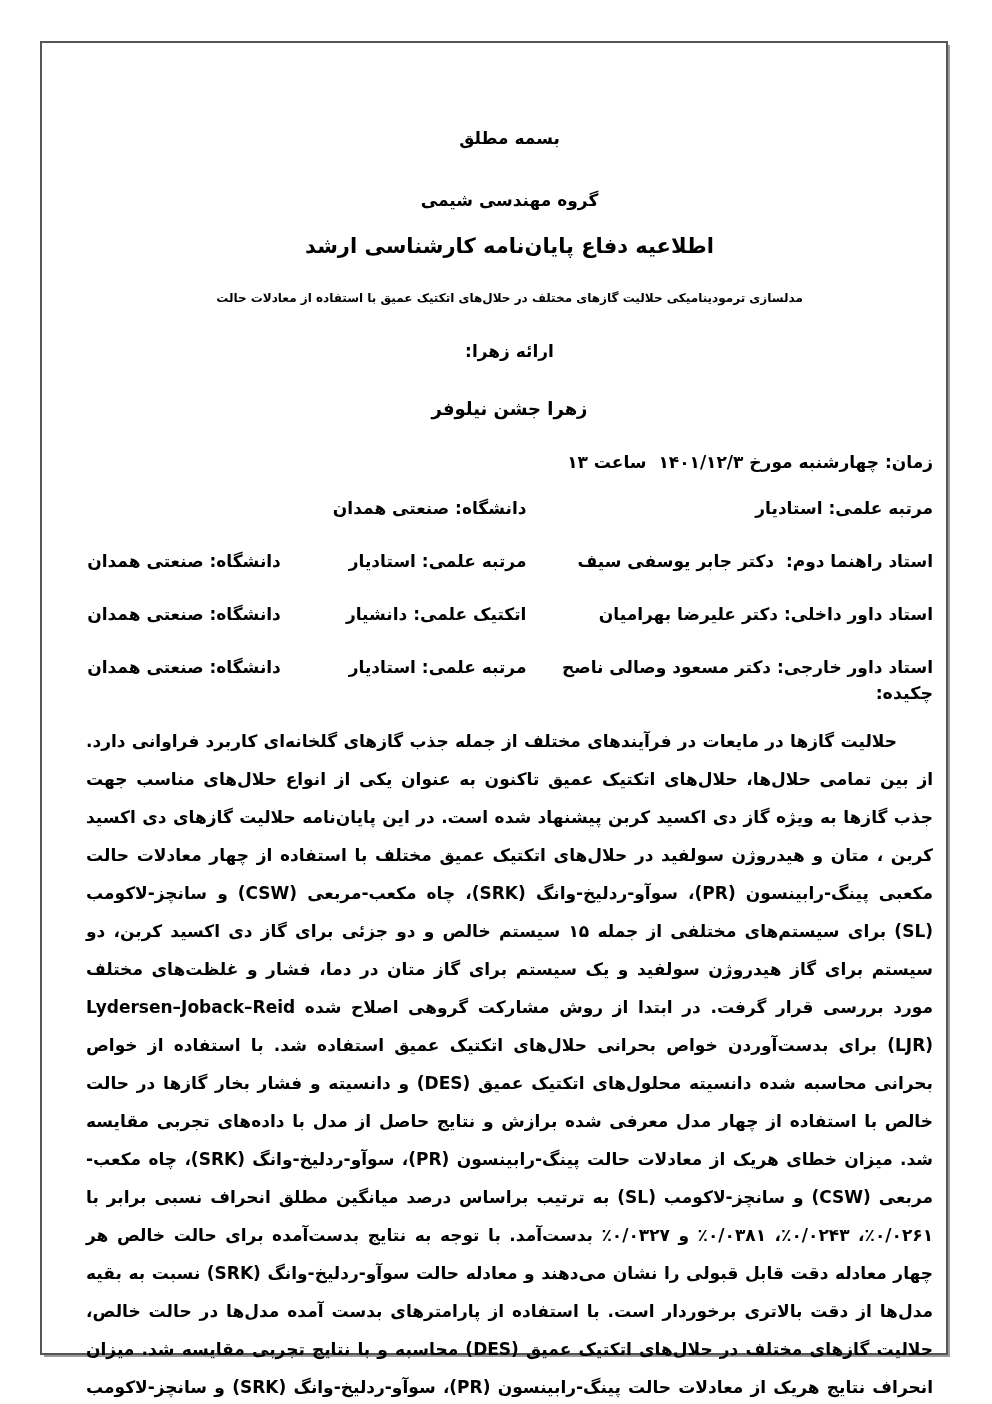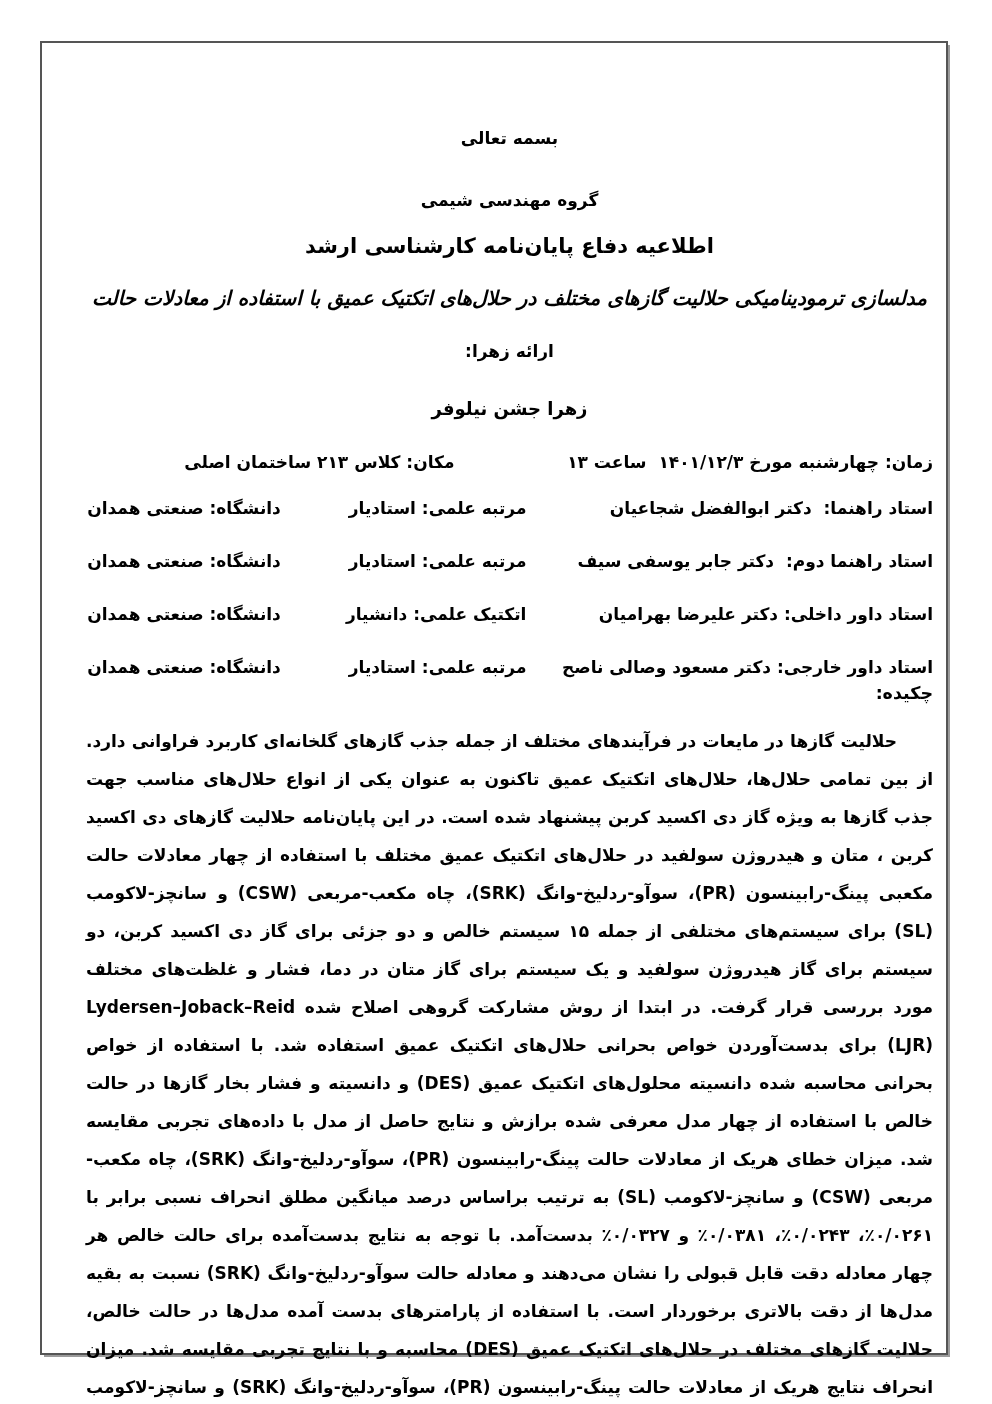--- a/index.html
+++ b/index.html
@@ -25,21 +25,21 @@
     position:absolute;
     top:0; right:59px;
     width:847px;
     direction:rtl;
     text-align:center;
   }
   .h { font-size:17px; line-height:26px; white-space:nowrap; }
   .h-bismillah  { margin-top:125px; }
   .h-dept      { margin-top:36px; }
   .h-announce  { margin-top:18px; font-size:21px; line-height:30px; }
-  .h-title     { margin-top:24px; font-size:20px;font-style:italic; }
+  .h-title     { margin-top:24px; font-size:12px; }
   .h-presenter { margin-top:27px; }
   .h-name      { margin-top:32px; font-size:18px; }
 
   .row { display:grid; font-size:17px; line-height:26px; }
   .row-time { margin-top:27px; grid-template-columns:56.5% 43.5%; }
   .row-adv  { margin-top:27px; grid-template-columns:48% 29% 23%; }
   .row-adv.first { margin-top:20px; }
   .cell { text-align:start; white-space:pre; overflow:visible; }
 
   .abstract-label { text-align:right; font-size:17.5px; line-height:26px; }
@@ -51,39 +51,37 @@
     text-indent:36px;
   }
 </style>
 </head>
 <body>
 
 <div class="frame"></div>
 
 <div class="content">
 
-  <div class="h h-bismillah">بسمه تعالی</div>
+  <div class="h h-bismillah">بسمه مطلق</div>
 
   <div class="h h-dept">گروه مهندسی شیمی</div>
 
   <div class="h h-announce">اطلاعیه دفاع پایان‌نامه کارشناسی ارشد</div>
 
   <div class="h h-title">مدلسازی ترمودینامیکی حلالیت گازهای مختلف در حلال‌های اتکتیک عمیق با استفاده از معادلات حالت</div>
 
   <div class="h h-presenter">ارائه زهرا:</div>
 
   <div class="h h-name">زهرا جشن نیلوفر</div>
 
   <div class="row row-time">
     <div class="cell">زمان: چهارشنبه مورخ ۱۴۰۱/۱۲/۳  ساعت ۱۳</div>
-    <div class="cell">مکان: کلاس ۲۱۳ ساختمان اصلی</div>
   </div>
 
   <div class="row row-adv first">
-    <div class="cell">استاد راهنما:  دکتر ابوالفضل شجاعیان</div>
     <div class="cell">مرتبه علمی: استادیار</div>
     <div class="cell">دانشگاه: صنعتی همدان</div>
   </div>
 
   <div class="row row-adv">
     <div class="cell">استاد راهنما دوم:  دکتر جابر یوسفی سیف</div>
     <div class="cell">مرتبه علمی: استادیار</div>
     <div class="cell">دانشگاه: صنعتی همدان</div>
   </div>
 

